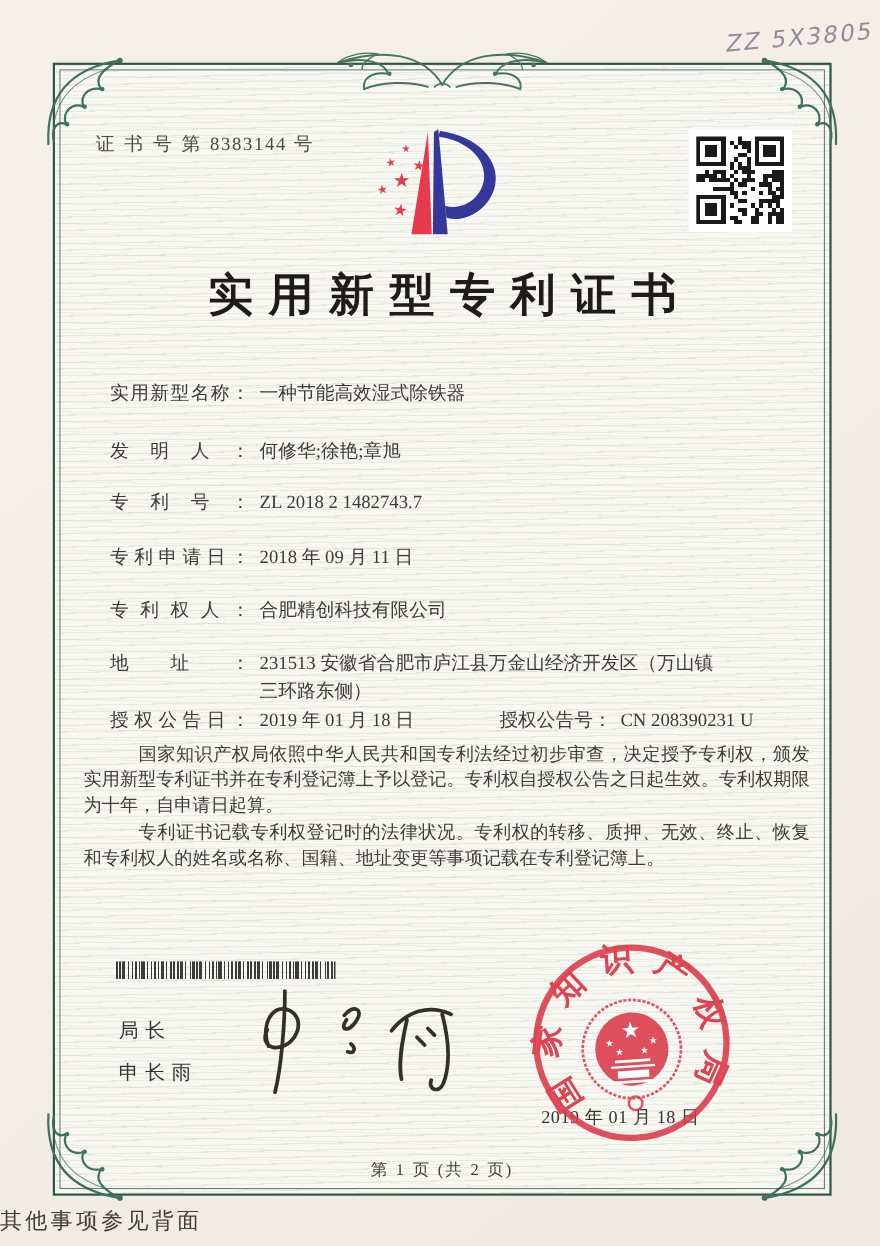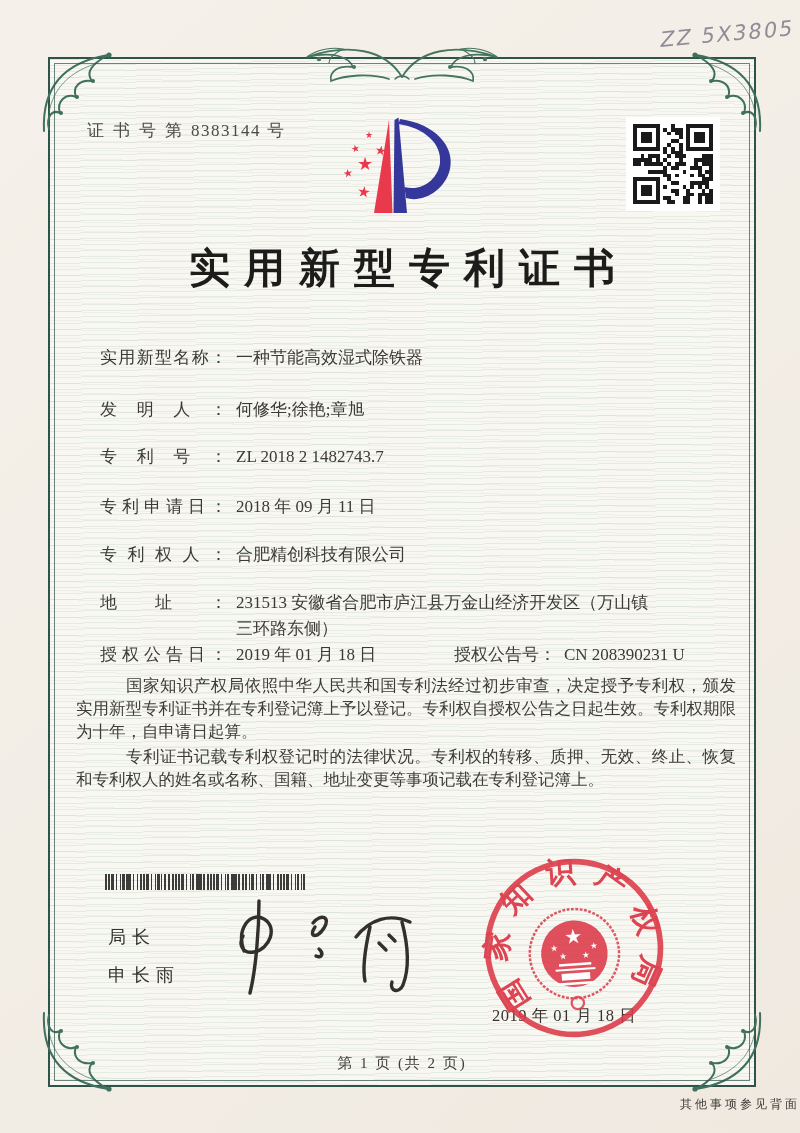--- a/index.html
+++ b/index.html
@@ -56,22 +56,22 @@
       transparent 5px 6px,#232323 6px 9px,transparent 9px 11px,#232323 11px 12px,
       transparent 12px 15px,#232323 15px 16px,transparent 16px 17.5px);}
   .director-title{position:absolute;left:58px;top:866px;font-size:18px;letter-spacing:6px;color:#323230;}
   .director-name{position:absolute;left:58px;top:904px;font-size:18px;letter-spacing:6px;color:#323230;}
   .signature{position:absolute;left:168px;top:832px;}
   .seal{position:absolute;left:429px;top:794px;width:190px;height:190px;
         transform:rotate(-4deg);opacity:.93;pointer-events:none;}
   .seal-date{position:absolute;left:442px;top:946px;font-size:16.5px;color:#3a332f;letter-spacing:.5px;}
   .page-indicator{position:absolute;left:0;top:995px;width:100%;text-align:center;
         font-size:15px;letter-spacing:2px;color:#413f3b;}
-  .back-note{position:absolute;left:0;top:1096px;width:100%;text-align:right;
-        font-size:12px;letter-spacing:3px;color:#3e3c38;}
+  .back-note{position:absolute;left:0;top:1096px;width:100%;text-align:left;
+        font-size:20px;letter-spacing:3px;color:#3e3c38;}
 </style>
 </head>
 <body>
 
 <div class="page">
 
   <div class="handwritten">ZZ 5X3805</div>
 
   <div class="frame">
 

